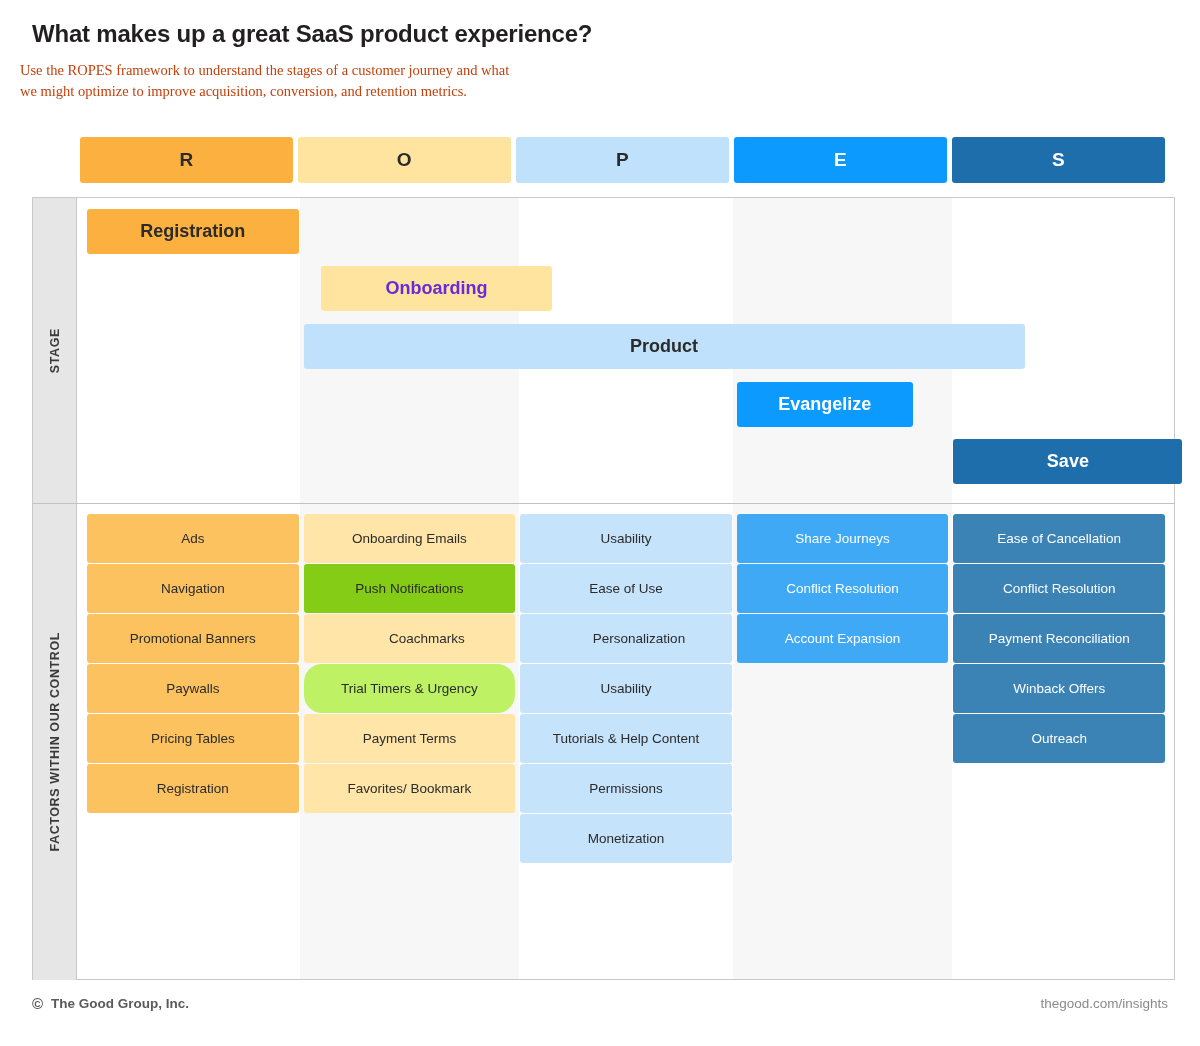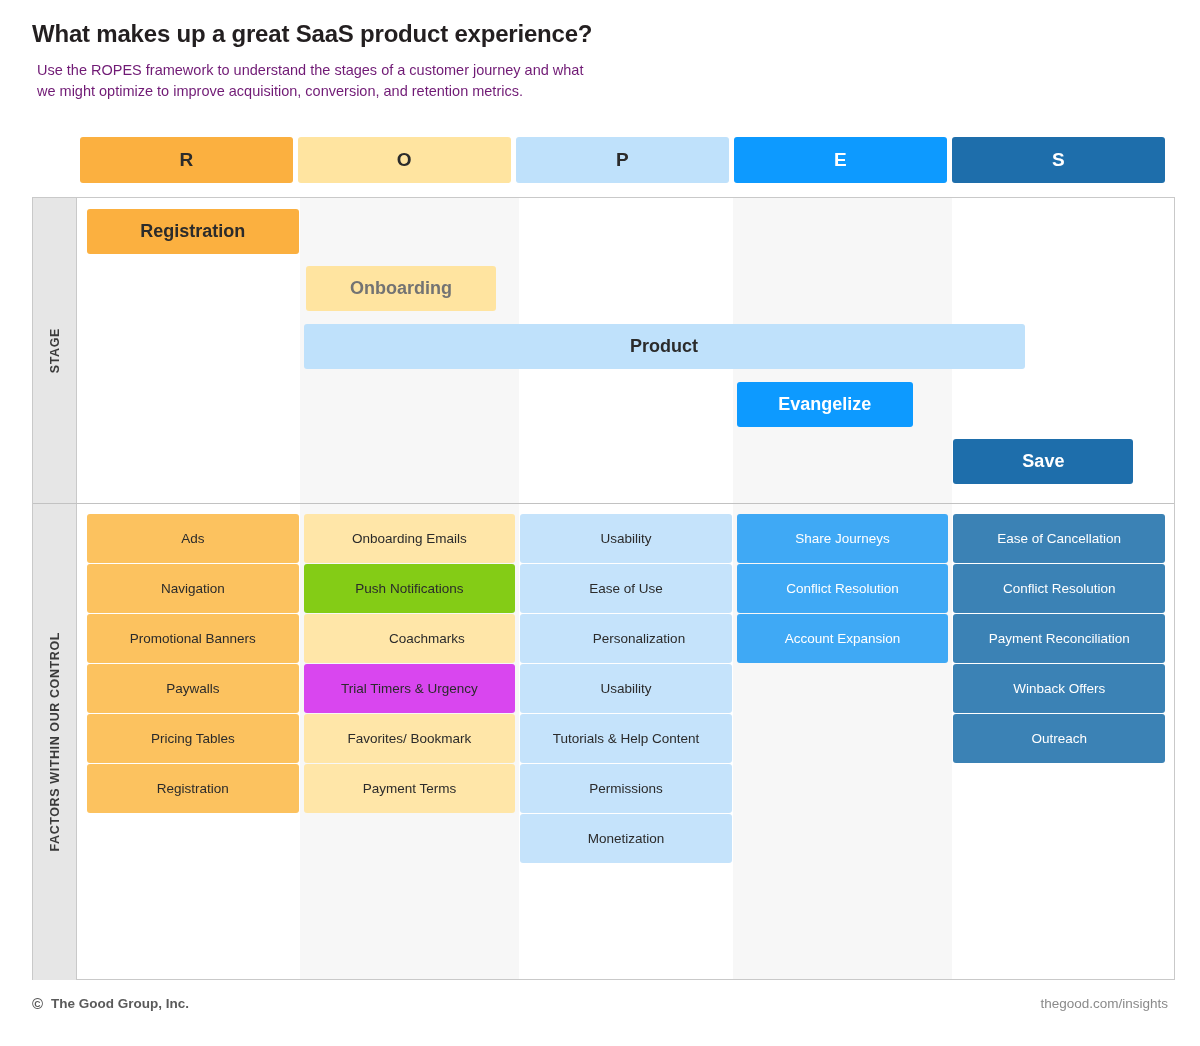--- a/index.html
+++ b/index.html
@@ -12,22 +12,22 @@
   }
   .page { position: relative; width: 1200px; height: 1046px; }
 
   
   .title {
     position: absolute; left: 32px; top: 20px;
     font-size: 24px; font-weight: bold; color: #231f20;
     letter-spacing: -0.2px;
   }
   .subtitle {
-    position: absolute; left: 37px; top: 60px; width: 700px;
-    font-size: 14.5px; line-height: 21px; color: #701a75;
+    position: absolute; left: 20px; top: 60px; width: 700px;
+    font-size: 14.5px; line-height: 21px; color: #c2410c; font-family: Liberation Serif, serif;
   }
   .subtitle span { display: block; }
 
   
   .colheaders {
     position: absolute; left: 80px; top: 137px;
     width: 1085px; height: 46px;
     display: flex; gap: 5px;
   }
   .colhead {
@@ -127,24 +127,24 @@
         <div class="band" style="left: 266.6px; width: 219.6px;"></div>
         <div class="band" style="left: 699.8px; width: 219.6px;"></div>
       </div>
 
     <div class="stage-sec">
       <div class="railrow rail" style="top:0;height:305px;">
         <span>STAGE</span>
       </div>
       <div class="stage-body" id="stage-body">
           <div class="stagebar" style="background: rgb(251, 176, 64); color: rgb(43, 43, 43); left: 9px; width: 211.6px; top: 11px;">Registration</div>
-          <div class="stagebar" style="background: rgb(255, 228, 160); color: #737373; left: 228px; width: 190px; top: 68px;">Onboarding</div>
+          <div class="stagebar" style="background: rgb(255, 228, 160); color: #6d28d9; left: 243px; width: 231px; top: 68px;">Onboarding</div>
           <div class="stagebar" style="background: rgb(191, 225, 251); color: rgb(43, 43, 43); left: 225.6px; width: 721px; top: 126px;">Product</div>
           <div class="stagebar" style="background: rgb(13, 154, 255); color: rgb(255, 255, 255); left: 658.8px; width: 176px; top: 184px;">Evangelize</div>
-          <div class="stagebar" style="background: rgb(30, 110, 171); color: rgb(255, 255, 255); left: 875.4px; width: 180px; top: 241px;">Save</div>
+          <div class="stagebar" style="background: rgb(30, 110, 171); color: rgb(255, 255, 255); left: 875.4px; width: 229px; top: 241px;">Save</div>
         </div>
     </div>
 
     <div class="divider"></div>
 
     <div class="fact-sec">
       <div class="railrow rail" style="top:0;bottom:0;height:476px;">
         <span>FACTORS WITHIN OUR CONTROL</span>
       </div>
       <div class="fact-body" id="fact-body">
@@ -153,23 +153,23 @@
             <div class="chip" style="background: rgb(252, 194, 95); color: rgb(43, 43, 43);">Navigation</div>
             <div class="chip" style="background: rgb(252, 194, 95); color: rgb(43, 43, 43);">Promotional Banners</div>
             <div class="chip" style="background: rgb(252, 194, 95); color: rgb(43, 43, 43);">Paywalls</div>
             <div class="chip" style="background: rgb(252, 194, 95); color: rgb(43, 43, 43);">Pricing Tables</div>
             <div class="chip" style="background: rgb(252, 194, 95); color: rgb(43, 43, 43);">Registration</div>
           </div>
           <div class="factcol">
             <div class="chip" style="background: rgb(255, 230, 168); color: rgb(43, 43, 43);">Onboarding Emails</div>
             <div class="chip" style="background: #84cc16; color: rgb(43, 43, 43);">Push Notifications</div>
             <div class="chip" style="background: rgb(255, 230, 168); color: rgb(43, 43, 43); padding-left: 41px;">Coachmarks</div>
-            <div class="chip" style="background: #d946ef; color: rgb(43, 43, 43);">Trial Timers &amp; Urgency</div>
+            <div class="chip" style="background: #bef264; color: rgb(43, 43, 43); border-radius: 18px;">Trial Timers &amp; Urgency</div>
+            <div class="chip" style="background: rgb(255, 230, 168); color: rgb(43, 43, 43);">Payment Terms</div>
             <div class="chip" style="background: rgb(255, 230, 168); color: rgb(43, 43, 43);">Favorites/ Bookmark</div>
-            <div class="chip" style="background: rgb(255, 230, 168); color: rgb(43, 43, 43);">Payment Terms</div>
           </div>
           <div class="factcol">
             <div class="chip" style="background: rgb(197, 227, 251); color: rgb(43, 43, 43);">Usability</div>
             <div class="chip" style="background: rgb(197, 227, 251); color: rgb(43, 43, 43);">Ease of Use</div>
             <div class="chip" style="background: rgb(197, 227, 251); color: rgb(43, 43, 43); padding-left: 32px;">Personalization</div>
             <div class="chip" style="background: rgb(197, 227, 251); color: rgb(43, 43, 43);">Usability</div>
             <div class="chip" style="background: rgb(197, 227, 251); color: rgb(43, 43, 43);">Tutorials &amp; Help Content</div>
             <div class="chip" style="background: rgb(197, 227, 251); color: rgb(43, 43, 43);">Permissions</div>
             <div class="chip" style="background: rgb(197, 227, 251); color: rgb(43, 43, 43);">Monetization</div>
           </div>

